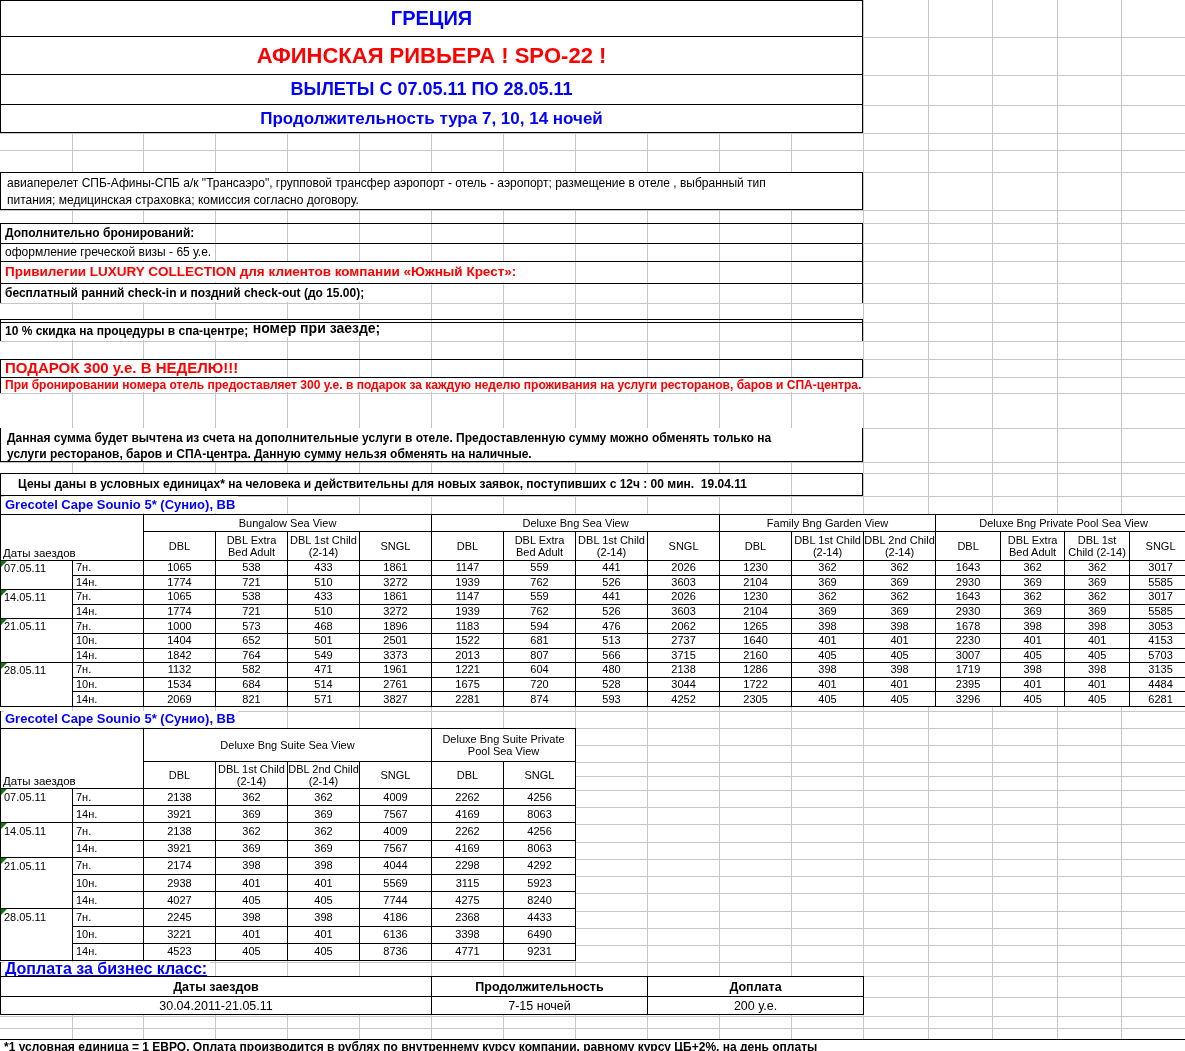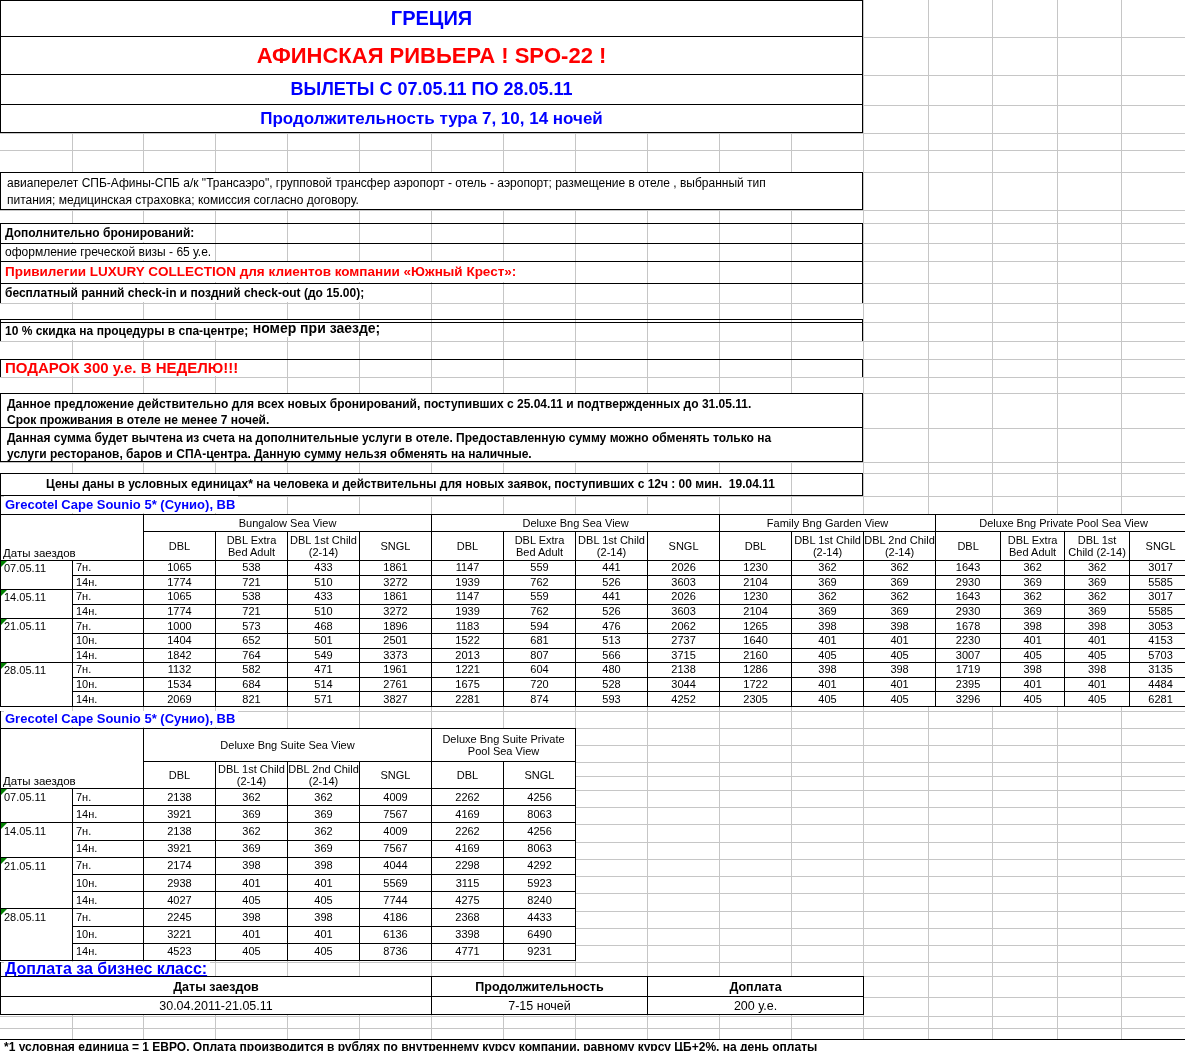--- a/index.html
+++ b/index.html
@@ -124,31 +124,28 @@
 
   <div class="strip b" style="top:223px;height:20px;font-size:12px;line-height:18px"><span class="txt">Дополнительно бронирований:</span></div>
   <div class="strip" style="top:243px;height:18px;font-size:12px;line-height:16px"><span class="txt">оформление греческой визы - 65 у.е.</span></div>
 
   <div class="strip b c-red" style="top:261px;height:22px;font-size:13.5px;line-height:20px"><span class="txt">Привилегии LUXURY COLLECTION для клиентов компании «Южный Крест»:</span></div>
   <div class="strip b" style="top:283px;height:20px;font-size:12px;line-height:18px"><span class="txt">бесплатный ранний check-in и поздний check-out (до 15.00);</span></div>
   <div class="strip b" style="top:319px;height:19px;font-size:14px;line-height:17px"><span class="txt">бутылка вина и корзина фруктов в номер при заезде;</span></div>
   <div class="strip b" style="top:322px;height:19px;font-size:12px;line-height:17px"><span class="txt">10 % скидка на процедуры в спа-центре;</span></div>
 
   <div class="strip b c-red" style="top:359px;height:18px;font-size:15px;line-height:16px"><span class="txt">ПОДАРОК 300 у.е. В НЕДЕЛЮ!!!</span></div>
-
-  <div class="box left btop b" style="top:393px;height:35px;font-size:12px">
-      <span class="para" style="line-height:16px">Данное предложение действительно для всех новых бронирований, поступивших с 25.04.11 и подтвержденных до 31.05.11.
-Срок проживания в отеле не менее 7 ночей.</span>
-    </div>
+  <div class="strip b c-red noright" style="top:377px;height:16px;font-size:12px;line-height:14px"><span class="txt">При бронировании номера отель предоставляет 300 у.е. в подарок за каждую неделю проживания на услуги ресторанов, баров и СПА-центра.</span></div>
+
   <div class="box left b" style="top:428px;height:34px;font-size:12px">
       <span class="para" style="line-height:16px">Данная сумма будет вычтена из счета на дополнительные услуги в отеле. Предоставленную сумму можно обменять только на
 услуги ресторанов, баров и СПА-центра. Данную сумму нельзя обменять на наличные.</span>
     </div>
 
-  <div class="strip b bbot" style="top:473px;height:23px;font-size:12px;line-height:21px;padding-left:44px"><span class="txt">Цены даны в условных единицах* на человека и действительны для новых заявок, поступивших с 12ч : 00 мин.  19.04.11</span></div>
+  <div class="strip b bbot" style="top:473px;height:23px;font-size:12px;line-height:21px;padding-left:16px"><span class="txt">Цены даны в условных единицах* на человека и действительны для новых заявок, поступивших с 12ч : 00 мин.  19.04.11</span></div>
 
   <div class="strip nob link" style="top:496px;height:18px;width:1183px;line-height:17px"><span class="txt">Grecotel Cape Sounio 5* (Сунио), BB</span></div>
   <table class="ptable" id="t1" style="left:0;top:514px;width:1183px">
     <colgroup>
       <col style="width:72px">
         <col style="width:71px">
       <col style="width:72px">
         <col style="width:72px">
         <col style="width:72px">
         <col style="width:72px">

